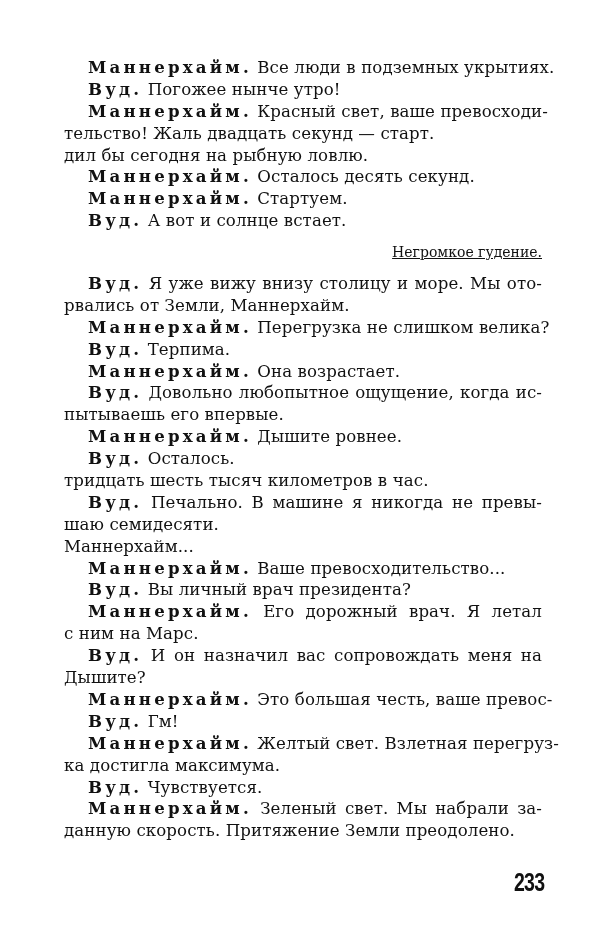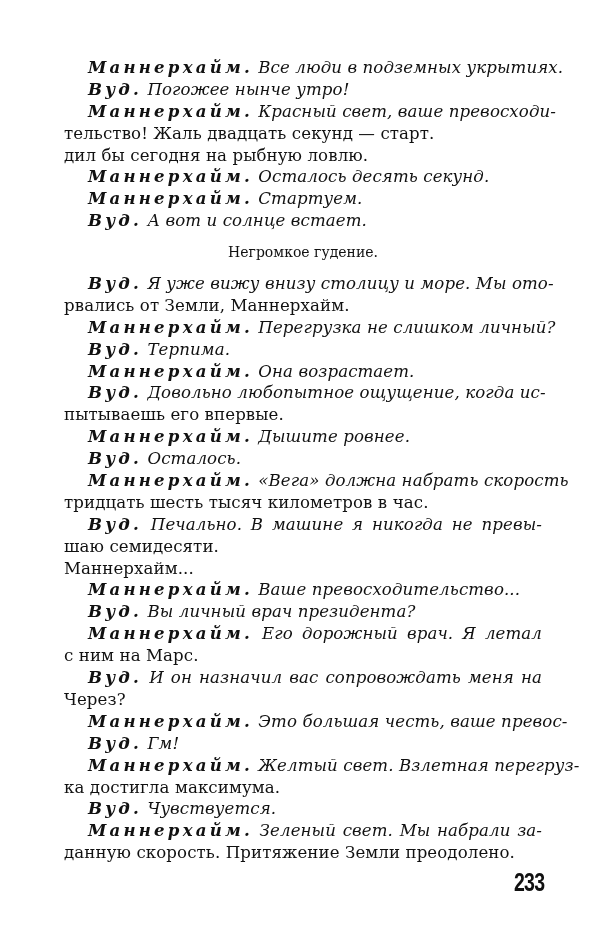--- a/index.html
+++ b/index.html
@@ -29,33 +29,33 @@
       text-align: justify;
       text-align-last: justify;
       letter-spacing: 0.1px;
       word-spacing: 0px;
     }
     .line.last {
       text-align-last: left;
     }
     .line.indent {
       padding-left: 24px;
-      font-style: italic;
     }
     .speaker {
       letter-spacing: 3.2px;
       font-weight: bold;
     }
     .direction {
       font-size: 14px;
       line-height: 21.9px;
       height: 21.9px;
-      text-align: center;
+      text-align: right;
       white-space: nowrap;
       margin: 10px 0 9px 0;
+      text-decoration: underline;
     }
     .page-number {
       position: absolute;
       left: 514px;
       top: 868px;
       font-family: "Liberation Sans", sans-serif;
       font-weight: bold;
       font-size: 25px;
       letter-spacing: -1px;
       transform: scaleX(0.78);
@@ -70,38 +70,37 @@
     <div class="line indent last"><span class="speaker">Вуд.</span><span> Погожее нынче утро!</span></div>
     <div class="line indent"><span class="speaker">Маннерхайм.</span><span> Красный свет, ваше превосходи-</span></div>
     <div class="line last"><span>тельство! Жаль двадцать секунд — старт.</span></div>
     <div class="line last"><span>дил бы сегодня на рыбную ловлю.</span></div>
     <div class="line indent last"><span class="speaker">Маннерхайм.</span><span> Осталось десять секунд.</span></div>
     <div class="line indent last"><span class="speaker">Маннерхайм.</span><span> Стартуем.</span></div>
     <div class="line indent last"><span class="speaker">Вуд.</span><span> А вот и солнце встает.</span></div>
     <div class="direction">Негромкое гудение.</div>
     <div class="line indent"><span class="speaker">Вуд.</span><span> Я уже вижу внизу столицу и море. Мы ото-</span></div>
     <div class="line last"><span>рвались от Земли, Маннерхайм.</span></div>
-    <div class="line indent"><span class="speaker">Маннерхайм.</span><span> Перегрузка не слишком личный?</span></div>
+    <div class="line indent"><span class="speaker">Маннерхайм.</span><span> Перегрузка не слишком велика?</span></div>
     <div class="line indent last"><span class="speaker">Вуд.</span><span> Терпима.</span></div>
     <div class="line indent last"><span class="speaker">Маннерхайм.</span><span> Она возрастает.</span></div>
     <div class="line indent"><span class="speaker">Вуд.</span><span> Довольно любопытное ощущение, когда ис-</span></div>
     <div class="line last"><span>пытываешь его впервые.</span></div>
     <div class="line indent last"><span class="speaker">Маннерхайм.</span><span> Дышите ровнее.</span></div>
     <div class="line indent last"><span class="speaker">Вуд.</span><span> Осталось.</span></div>
-    <div class="line indent"><span class="speaker">Маннерхайм.</span><span> «Вега» должна набрать скорость</span></div>
     <div class="line last"><span>тридцать шесть тысяч километров в час.</span></div>
     <div class="line indent"><span class="speaker">Вуд.</span><span> Печально. В машине я никогда не превы-</span></div>
     <div class="line last"><span>шаю семидесяти.</span></div>
     <div class="line last"><span>Маннерхайм...</span></div>
     <div class="line indent last"><span class="speaker">Маннерхайм.</span><span> Ваше превосходительство...</span></div>
     <div class="line indent last"><span class="speaker">Вуд.</span><span> Вы личный врач президента?</span></div>
     <div class="line indent"><span class="speaker">Маннерхайм.</span><span> Его дорожный врач. Я летал</span></div>
     <div class="line last"><span>с ним на Марс.</span></div>
     <div class="line indent"><span class="speaker">Вуд.</span><span> И он назначил вас сопровождать меня на</span></div>
-    <div class="line last"><span>Через?</span></div>
+    <div class="line last"><span>Дышите?</span></div>
     <div class="line indent"><span class="speaker">Маннерхайм.</span><span> Это большая честь, ваше превос-</span></div>
     <div class="line indent last"><span class="speaker">Вуд.</span><span> Гм!</span></div>
     <div class="line indent"><span class="speaker">Маннерхайм.</span><span> Желтый свет. Взлетная перегруз-</span></div>
     <div class="line last"><span>ка достигла максимума.</span></div>
     <div class="line indent last"><span class="speaker">Вуд.</span><span> Чувствуется.</span></div>
     <div class="line indent"><span class="speaker">Маннерхайм.</span><span> Зеленый свет. Мы набрали за-</span></div>
     <div class="line last"><span>данную скорость. Притяжение Земли преодолено.</span></div>
   </div>
 
 <div class="page-number">233</div>

